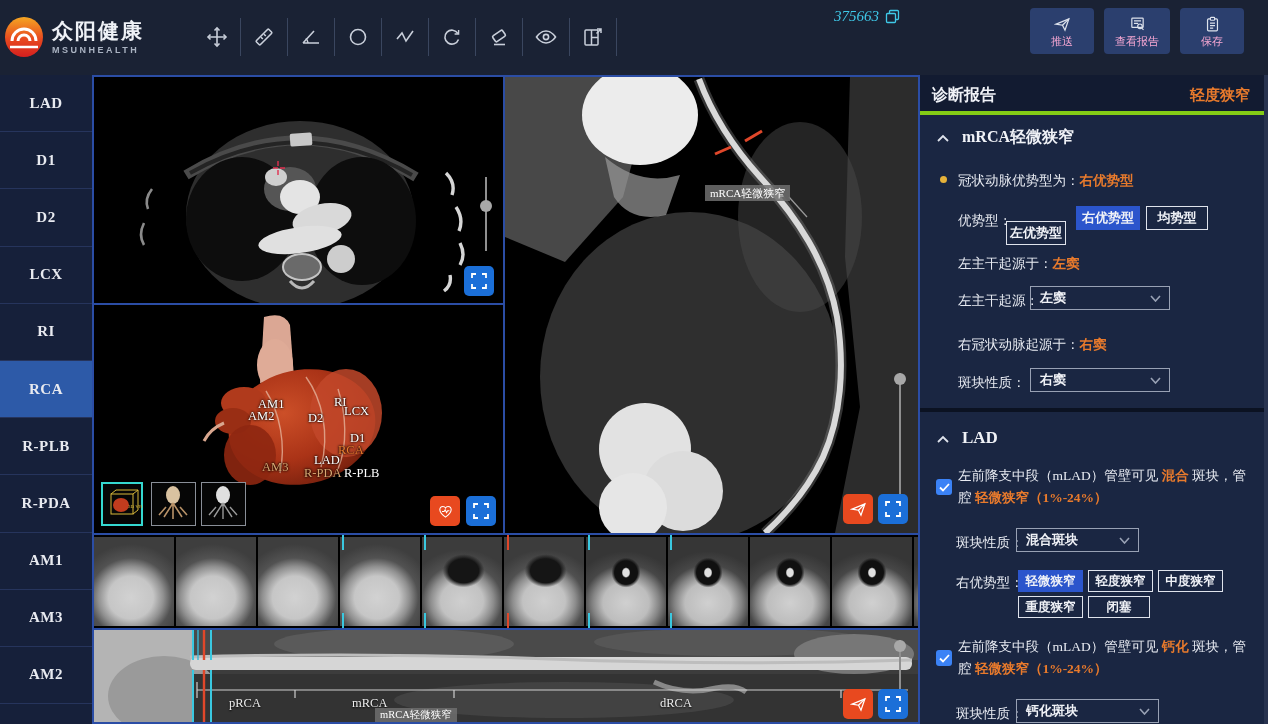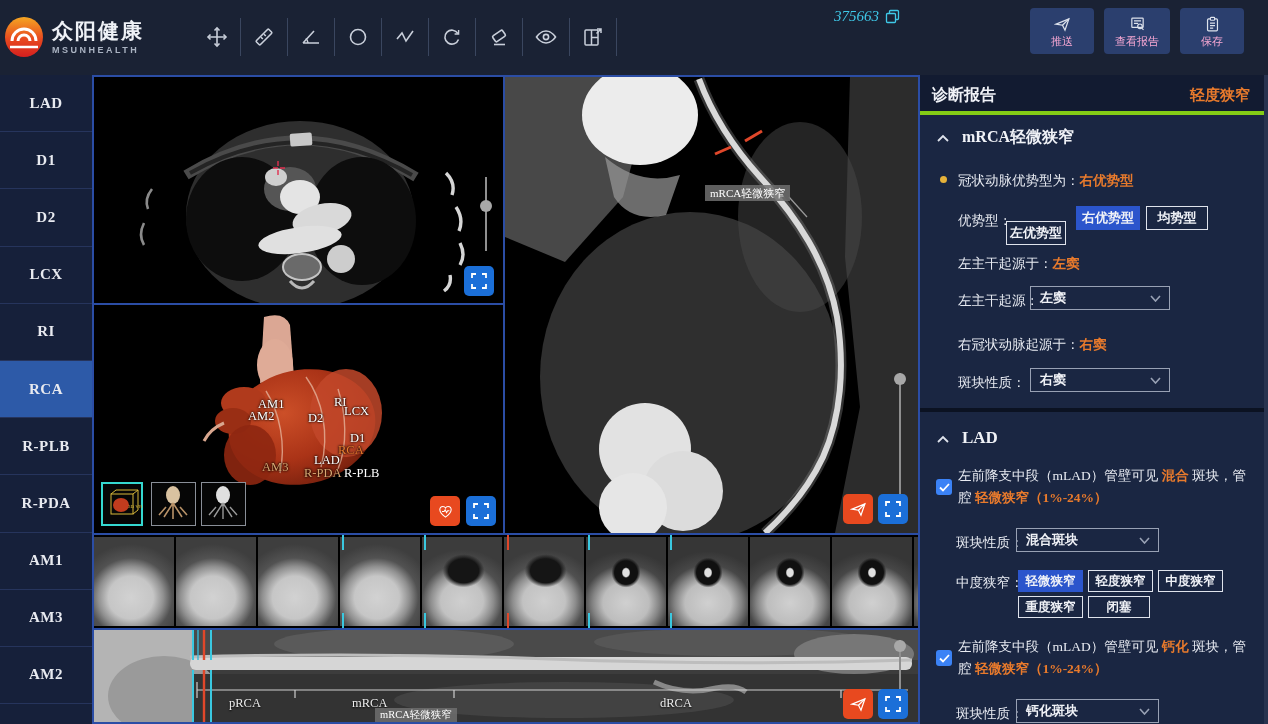--- a/index.html
+++ b/index.html
@@ -478,28 +478,28 @@
         </svg>
     </div>
     <div class="finding" style="top:390px">
       <span>左前降支中段（mLAD）管壁可见</span>
       <span class="r-orange">混合</span>
       <span>斑块，管腔</span>
       <span class="r-orange">轻微狭窄（1%-24%）</span>
     </div>
 
     <span class="r-text" style="left:36px;top:459px">斑块性质：</span>
-    <div class="dropdown" style="left:96px;top:453px;width:143px">
+    <div class="dropdown" style="left:96px;top:453px;width:123px">
       <span class="dval">混合斑块</span>
       <svg width="11" height="7" viewBox="0 0 11 7" fill="none" stroke="#98a1b4" stroke-width="1.6">
           <path d="M1 1l4.5 5L10 1"></path>
         </svg>
     </div>
 
-    <span class="r-text" style="left:36px;top:499px">中度狭窄：</span>
+    <span class="r-text" style="left:36px;top:499px">右优势型：</span>
     <div class="opt-btn opt-sm sel" style="left:98px;top:495px;width:65px">轻微狭窄</div>
     <div class="opt-btn opt-sm" style="left:168px;top:495px;width:65px">轻度狭窄</div>
     <div class="opt-btn opt-sm" style="left:238px;top:495px;width:65px">中度狭窄</div>
     <div class="opt-btn opt-sm" style="left:98px;top:521px;width:65px">重度狭窄</div>
     <div class="opt-btn opt-sm" style="left:168px;top:521px;width:62px">闭塞</div>
 
     <div class="checkbox" style="left:16px;top:575px">
       <svg viewBox="0 0 11 9" fill="none" stroke="#fff" stroke-width="1.8">
           <path d="M1 4.5 4 7.5 10 1"></path>
         </svg>

